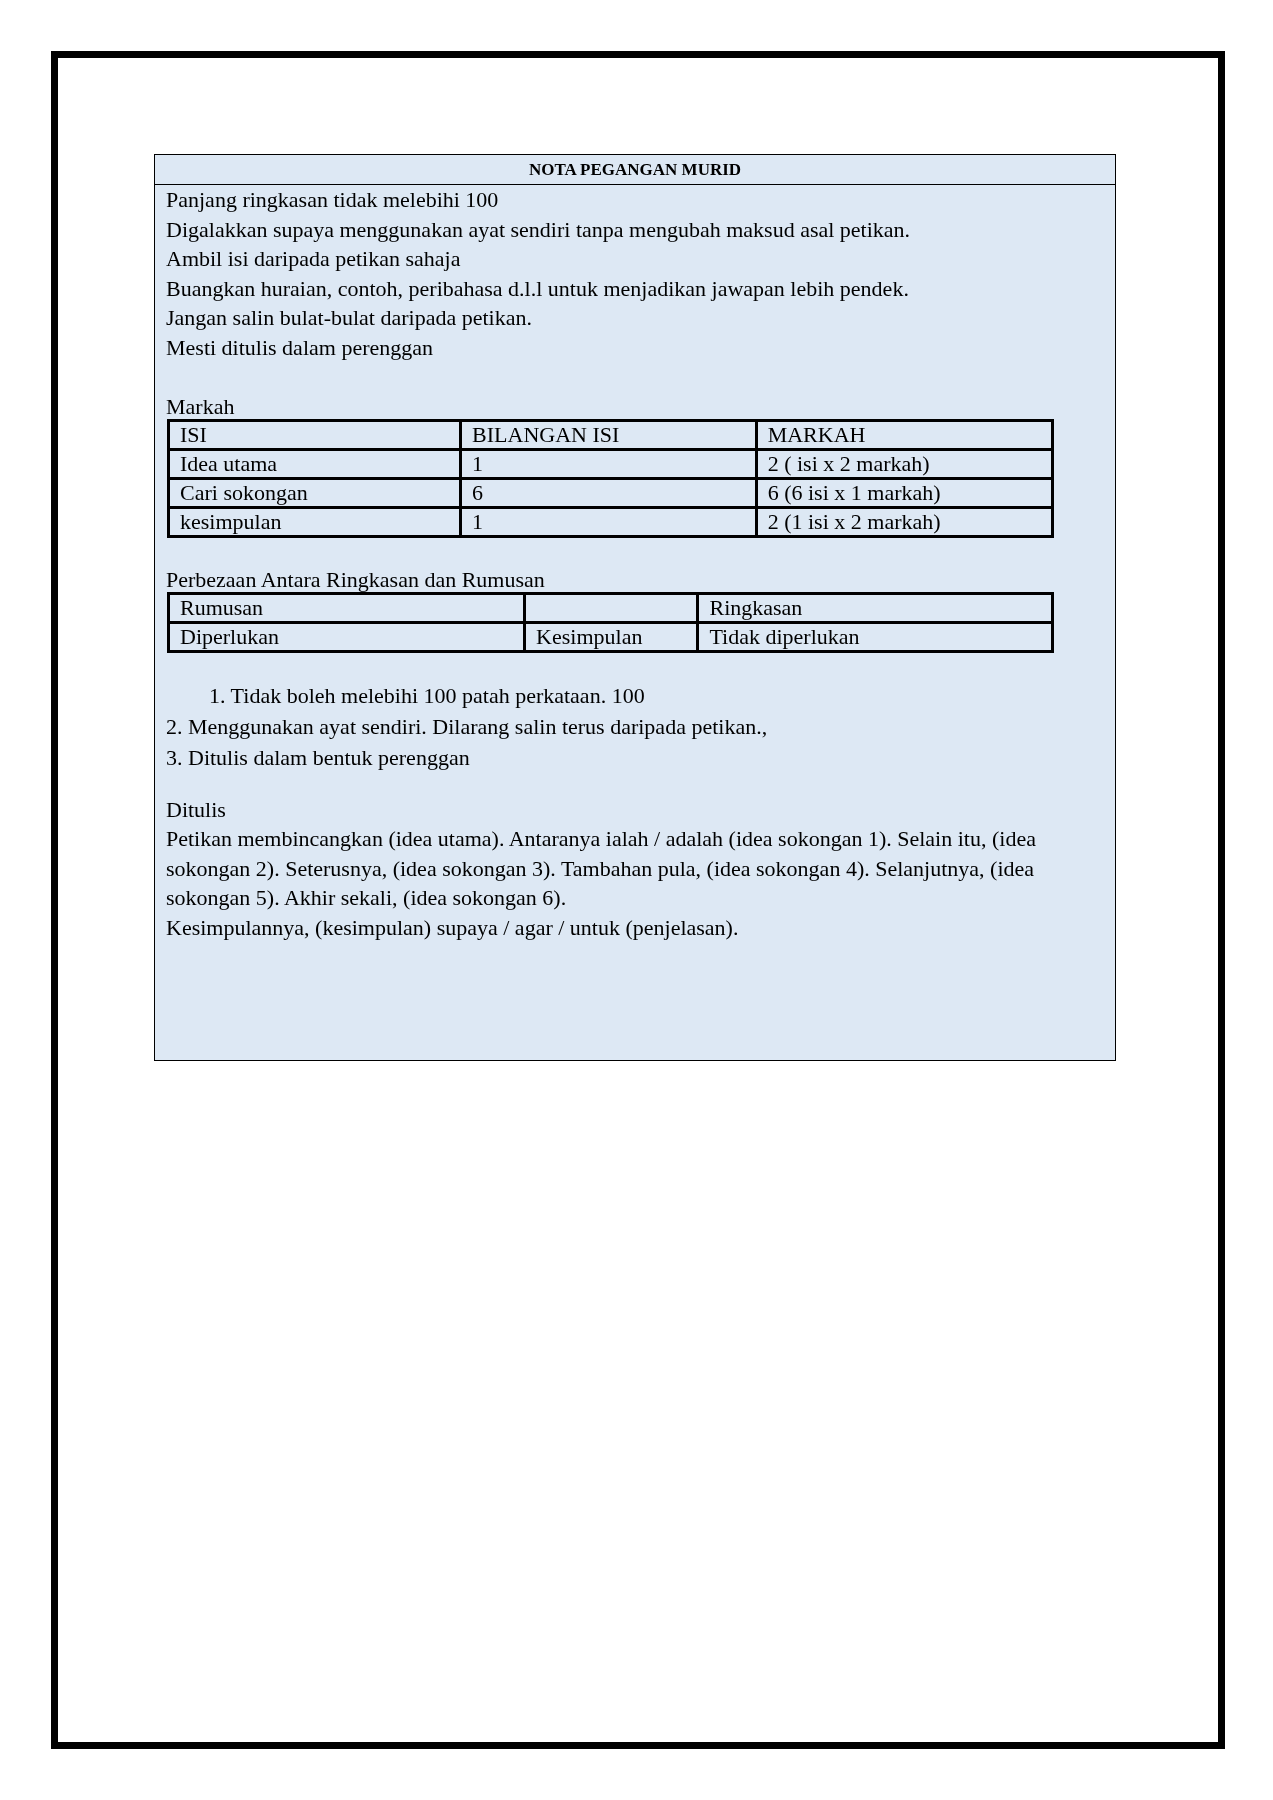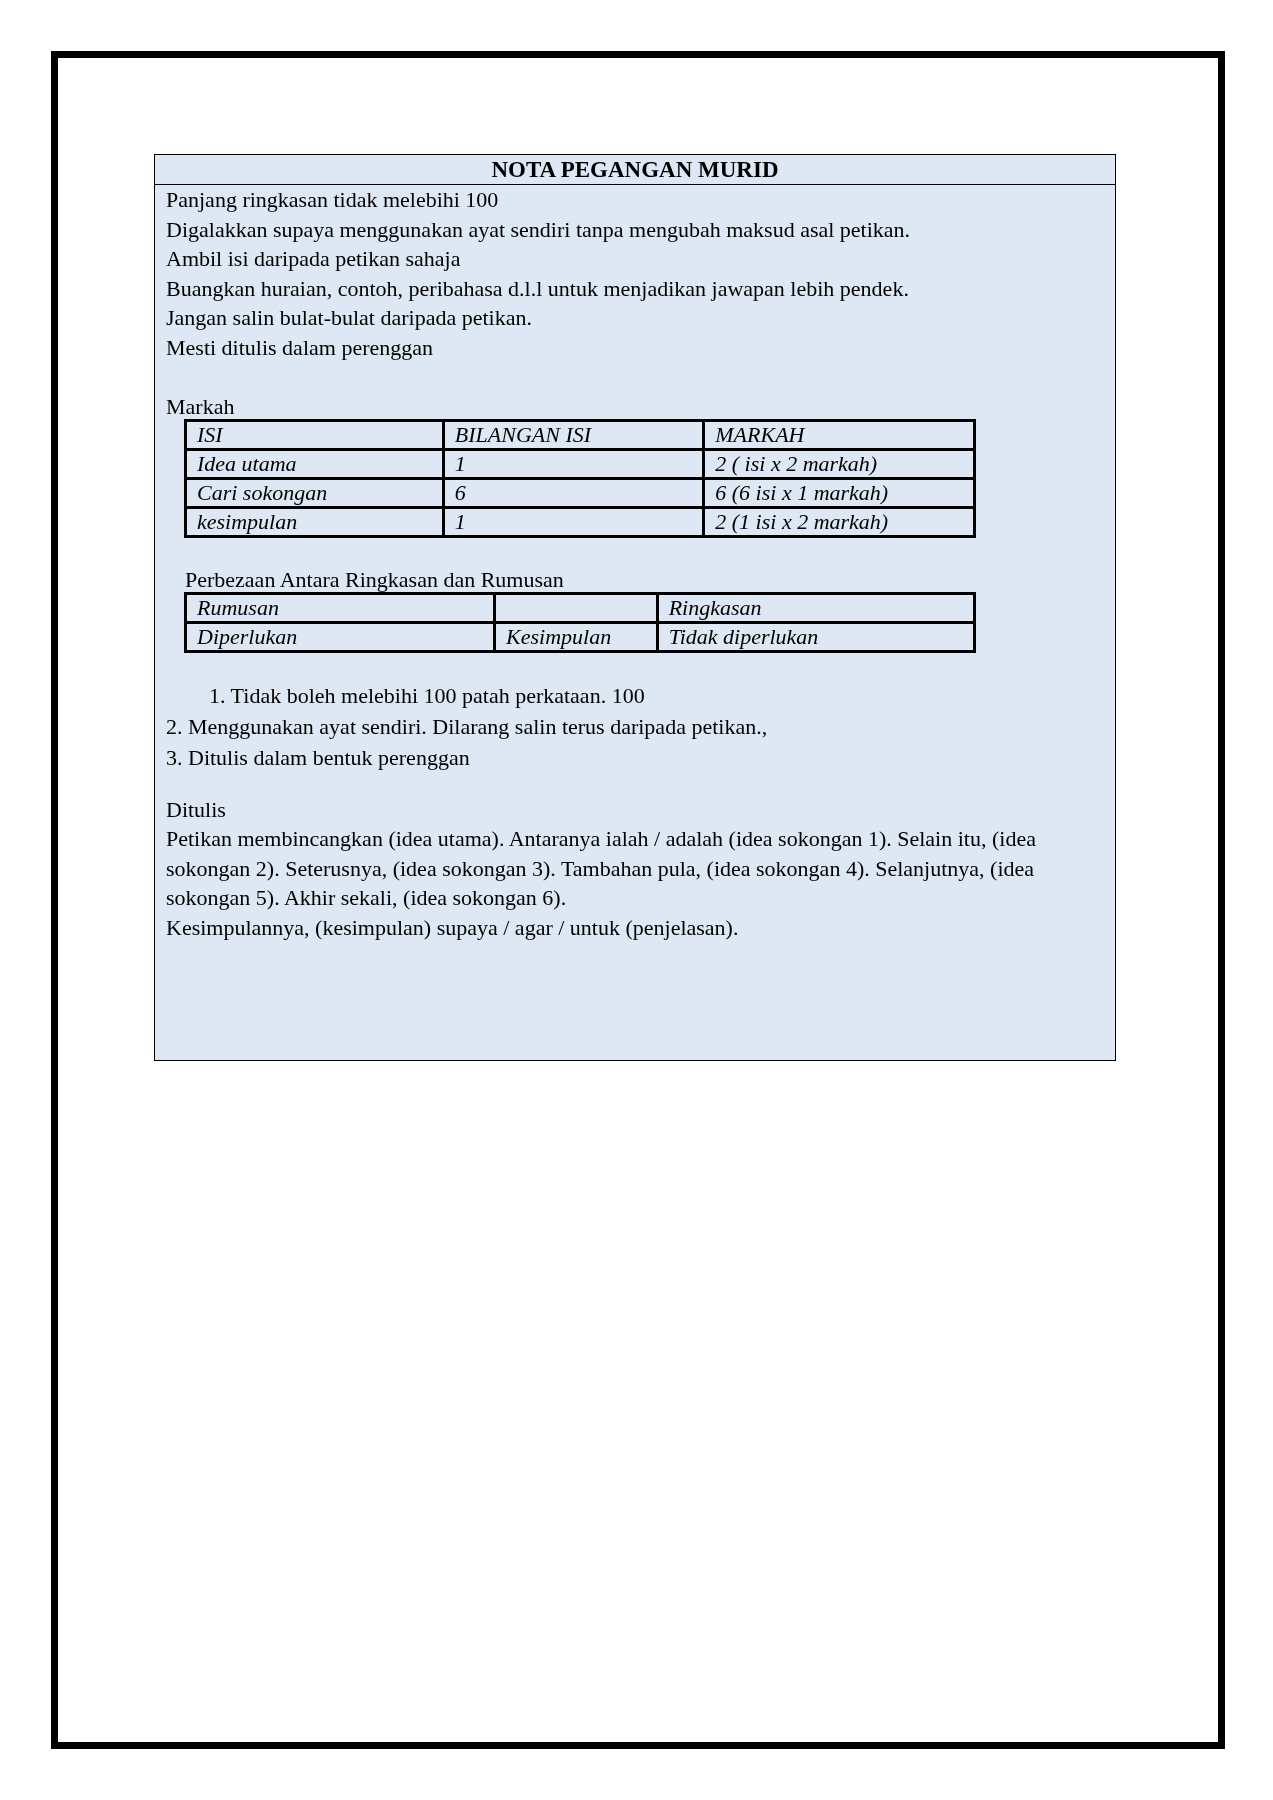--- a/index.html
+++ b/index.html
@@ -33,40 +33,39 @@
       border: 1px solid #000;
       background: #dde8f4;
       box-sizing: border-box;
     }
     .note-title {
       height: 29px;
       line-height: 30px;
       border-bottom: 1px solid #000;
       text-align: center;
       font-weight: bold;
-      font-size: 23px;
+      font-size: 17px;
     }
     .note-body {
       padding: 0 0 0 11px;
       font-size: 22px;
     }
     .line {
       height: 29.5px;
       line-height: 29.5px;
       white-space: nowrap;
     }
     .gap {
       height: 29.5px;
     }
     table.grid {
       border-collapse: collapse;
-      width: 792px;
-      margin-left: 18px;
+      width: 887px;
+      margin-left: 1px;
       font-size: 22px;
-      font-style: italic;
     }
     table.grid td {
       border: 3px solid #000;
       height: 26px;
       line-height: 26px;
       padding: 0 0 0 10px;
       vertical-align: middle;
       white-space: nowrap;
     }
     .tbl1 col.c1 { width: 315px; }
@@ -126,21 +125,21 @@
       <tr>
         <td>kesimpulan</td>
         <td>1</td>
         <td>2 (1 isi x 2 markah)</td>
       </tr>
     </tbody>
       </table>
 
     <div class="gap-tbl"></div>
 
-    <div class="line" style="height:27px;line-height:30px;margin-left:19px;">Perbezaan Antara Ringkasan dan Rumusan</div>
+    <div class="line" style="height:27px;line-height:30px;">Perbezaan Antara Ringkasan dan Rumusan</div>
     <table class="grid tbl2">
       <colgroup>
           <col class="c1">
           <col class="c2">
           <col class="c3">
         </colgroup>
       <tbody>
           <tr>
         <td>Rumusan</td>
         <td></td>

